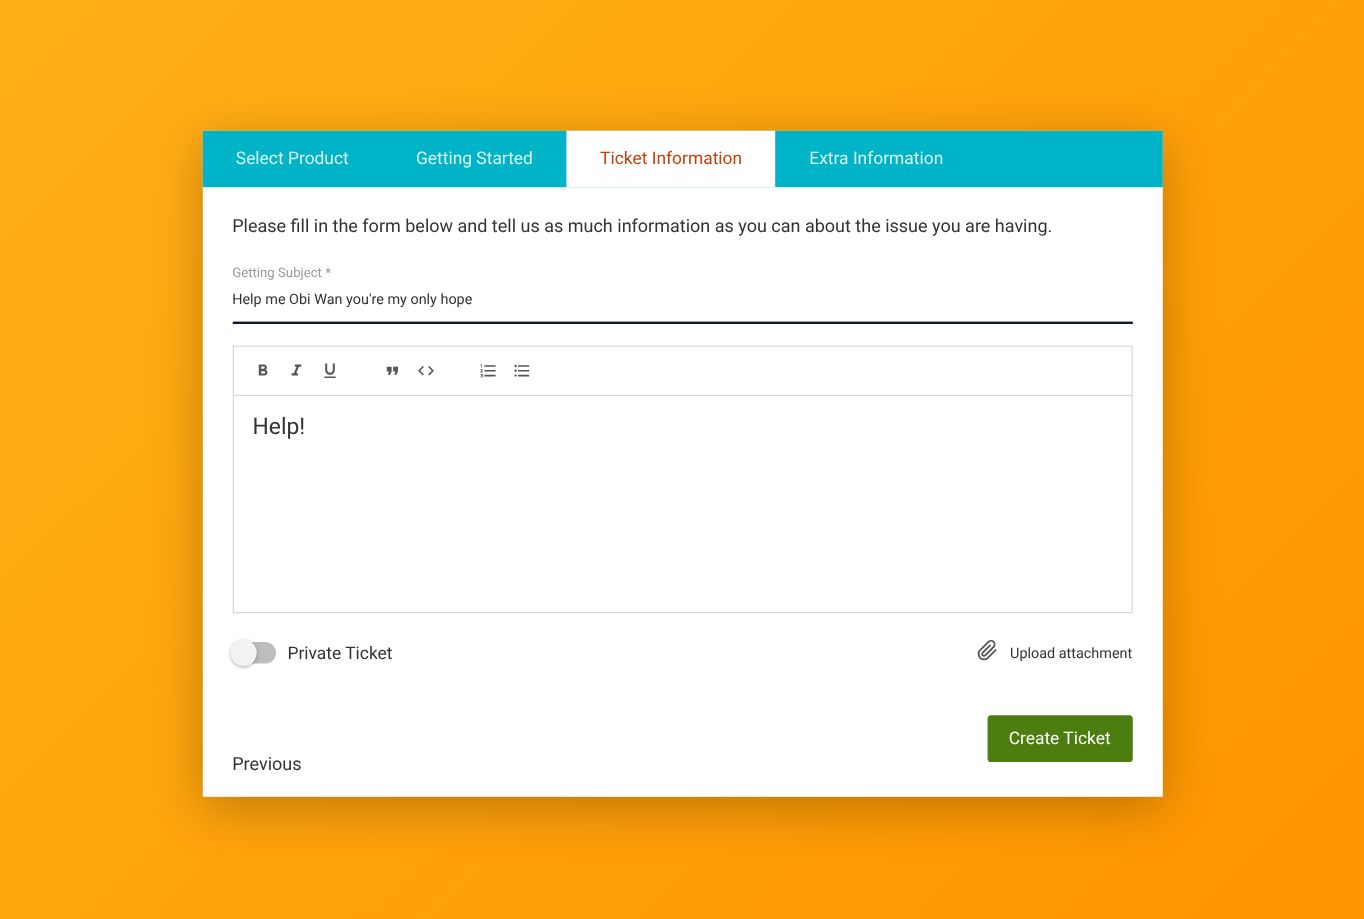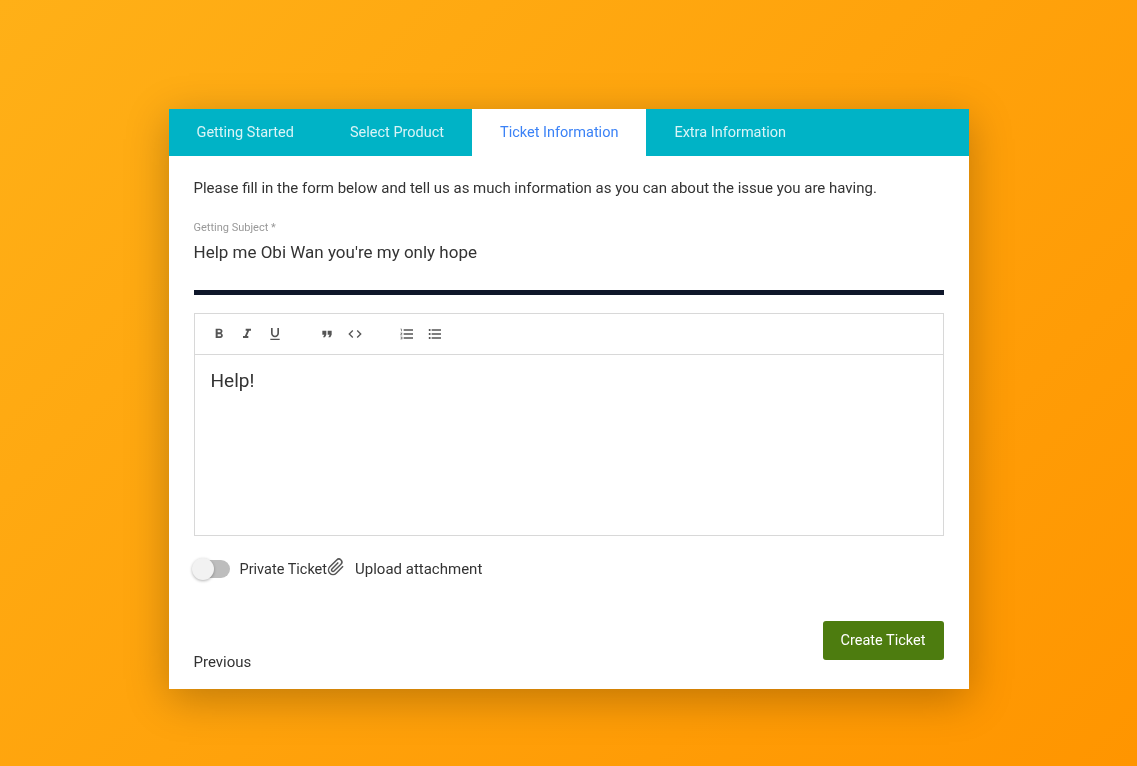--- a/index.html
+++ b/index.html
@@ -31,43 +31,43 @@
       padding: 0 28px;
       display: flex;
       align-items: center;
       color: rgba(255,255,255,0.85);
       font-size: 14.5px;
       cursor: pointer;
       white-space: nowrap;
     }
     .tab.active {
       background: #fff;
-      color: #3b82f6;
+      color: #c2410c;
     }
     .content {
       padding: 22px 25px 18px 25px;
     }
     .instructions {
       font-size: 15px;
       color: #333;
       margin-bottom: 22px;
       line-height: 1.4;
     }
     .field-label {
       font-size: 11px;
       color: #999;
       margin-bottom: 4px;
     }
     .subject-input {
       width: 100%;
       border: none;
-      border-bottom: 5px solid #0f172a;
-      font-size: 17px;
-      color: #333;
-      padding: 4px 0 28px 0;
+      border-bottom: 2px solid #0f172a;
+      font-size: 12px;
+      color: #333;
+      padding: 4px 0 12px 0;
       outline: none;
       font-family: inherit;
       margin-bottom: 18px;
     }
     .editor-wrap {
       border: 1px solid #d8d8d8;
     }
     .toolbar {
       display: flex;
       align-items: center;
@@ -95,21 +95,21 @@
     .editor {
       min-height: 180px;
       padding: 14px 16px;
       font-size: 19px;
       color: #333;
       outline: none;
     }
     .below-row {
       display: flex;
       align-items: center;
-      justify-content: flex-start;
+      justify-content: space-between;
       margin-top: 20px;
       margin-bottom: 28px;
     }
     .toggle-wrap {
       display: flex;
       align-items: center;
       gap: 10px;
     }
     .toggle {
       width: 36px;
@@ -141,21 +141,21 @@
       cursor: pointer;
     }
     .upload-wrap svg {
       width: 18px;
       height: 22px;
       fill: none;
       stroke: #555;
       stroke-width: 2;
     }
     .upload-label {
-      font-size: 15px;
+      font-size: 12px;
       color: #333;
     }
     .footer-row {
       display: flex;
       align-items: center;
       justify-content: space-between;
     }
     .prev-btn {
       font-size: 15px;
       color: #333;
@@ -174,22 +174,22 @@
       font-size: 14.5px;
       cursor: pointer;
       font-family: inherit;
     }
   </style>
 </head>
 <body>
 
 <div class="card">
   <div class="tabs">
+    <div class="tab">Select Product</div>
     <div class="tab">Getting Started</div>
-    <div class="tab">Select Product</div>
     <div class="tab active">Ticket Information</div>
     <div class="tab">Extra Information</div>
   </div>
 
   <div class="content">
     <p class="instructions">Please fill in the form below and tell us as much information as you can about the issue you are having.</p>
 
     <div class="field-label">Getting Subject *</div>
     <input class="subject-input" type="text" value="Help me Obi Wan you're my only hope" style="">
 

